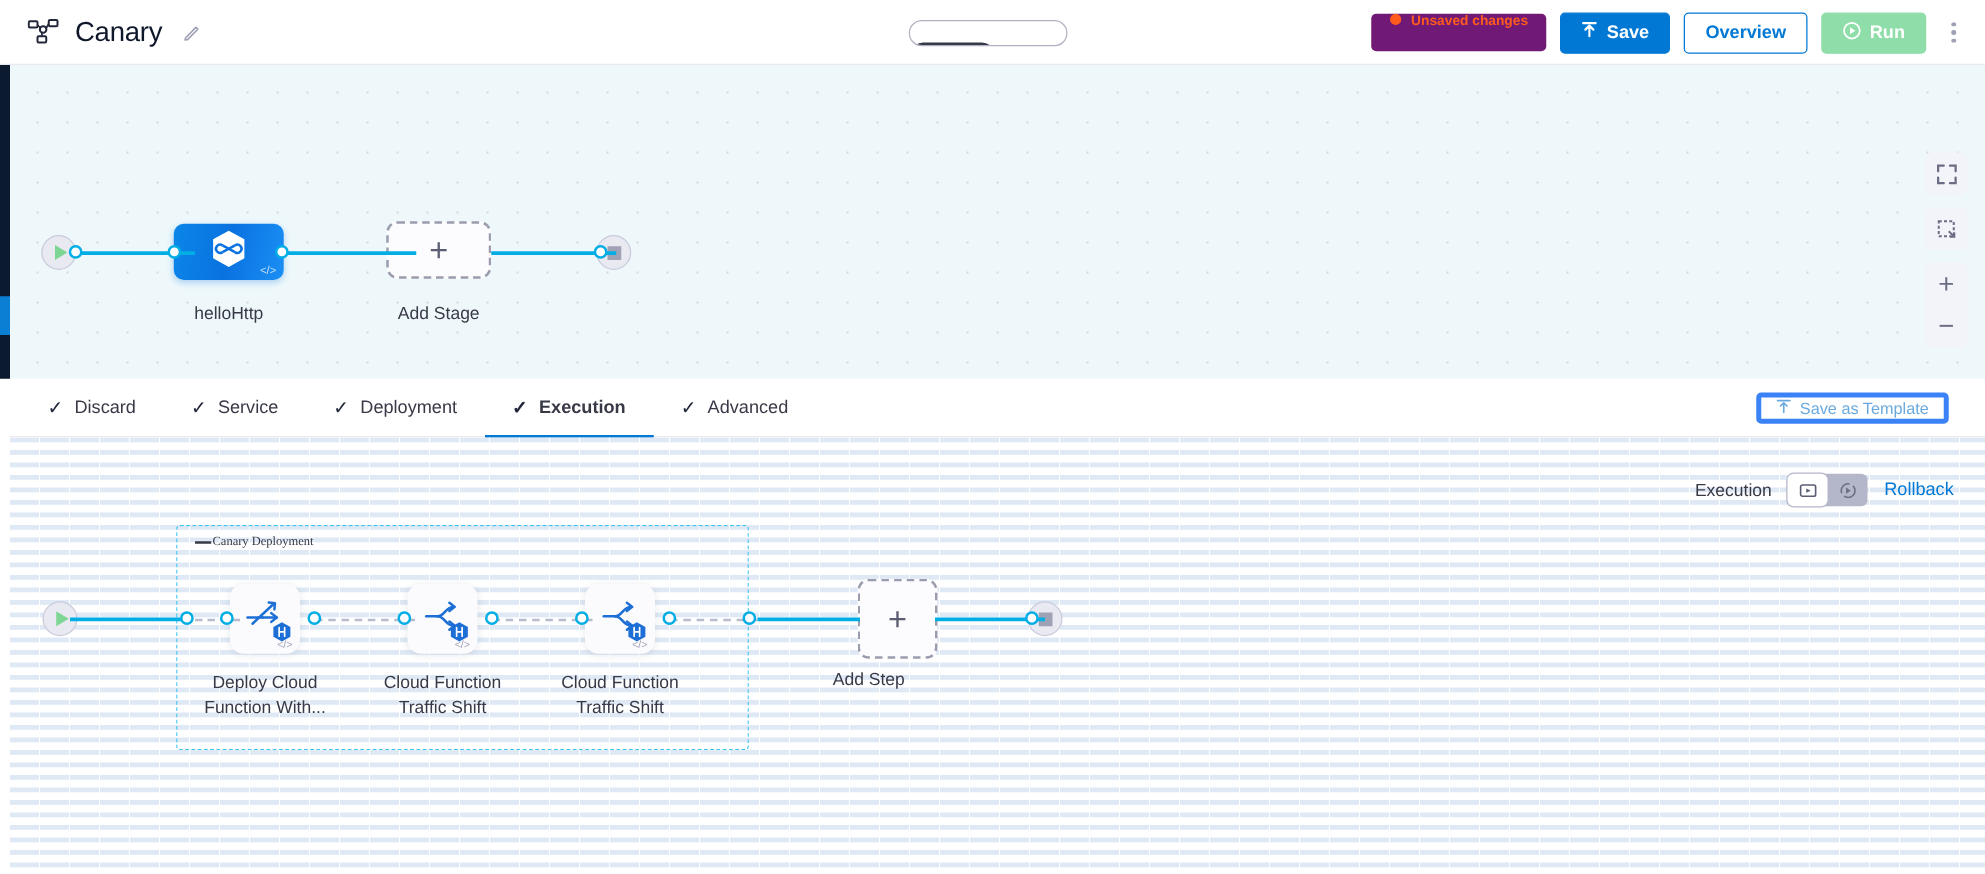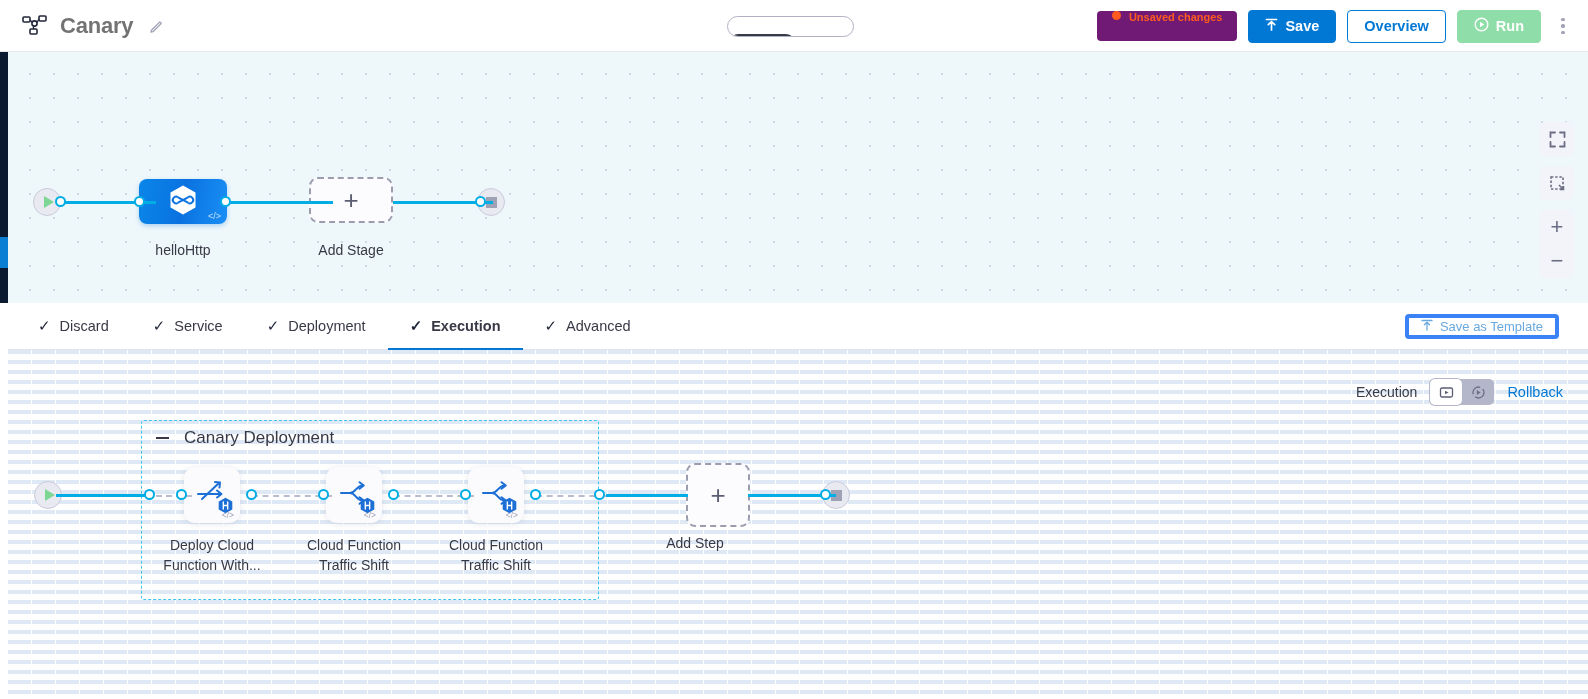--- a/index.html
+++ b/index.html
@@ -23,21 +23,21 @@
 
   
   .header {
     position: absolute; left: 0; top: 0; width: 1588px; height: 52px;
     background: #ffffff; border-bottom: 1px solid #e8e8ef;
     display: flex; align-items: center;
   }
   .hdr-left { display: flex; align-items: center; gap: 12px; padding-left: 22px; }
   .pipe-icon { width: 26px; height: 22px; display: block; }
   .pipe-title {
-    font-size: 22px; font-weight: bold; color: #737373; letter-spacing: -0.2px;
+    font-size: 22px; font-weight: normal; color: #0f172a; letter-spacing: -0.2px;
   }
   .pencil { width: 16px; height: 16px; display: block; margin-left: 4px; }
 
   .toggle-wrap {
     position: absolute; left: 727px; top: 16px;
     display: flex; align-items: center;
     border: 1px solid #b0b1c4; border-radius: 11px; height: 21px;
     background: #fff; overflow: hidden;
   }
   .toggle-seg {
@@ -181,22 +181,22 @@
   .hex-badge {
     position: absolute; right: 6px; bottom: 9px; width: 17px; height: 17px;
     display:flex; align-items:center; justify-content:center;
   }
 
   .group-box {
     position: absolute; border: 1.5px dashed #3fc5f0; border-radius: 3px;
     background: rgba(255,255,255,0.0);
   }
   .group-title {
-    position: absolute; display:flex; align-items:center; gap:15px;
-    font-size: 17px; color: #383946;
+    position: absolute; display:flex; align-items:center; gap:1px;
+    font-size: 10px; color: #383946; font-family: Liberation Serif, serif;
   }
   .group-title .minus { width: 13px; height: 2px; background: #383946; display:block; }
 
   
   .cv-ctrls { position: absolute; right: 14px; top: 70px; display:flex; flex-direction:column; gap: 10px; z-index:5; }
   .cv-btn {
     width: 34px; height: 34px; border-radius: 5px; background: #f3f3fa;
     display:flex; align-items:center; justify-content:center; cursor: pointer; color:#6b6d82;
   }
   .cv-zoom { width:34px; background:#f3f3fa; border-radius:5px; display:flex; flex-direction:column; }

